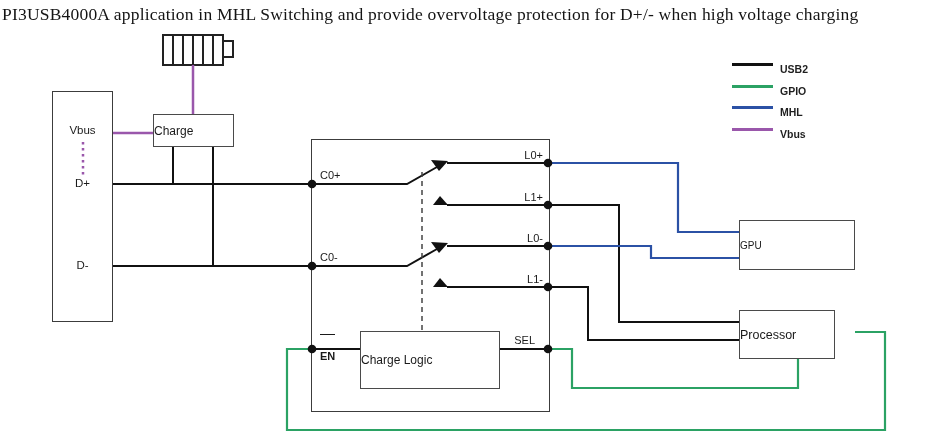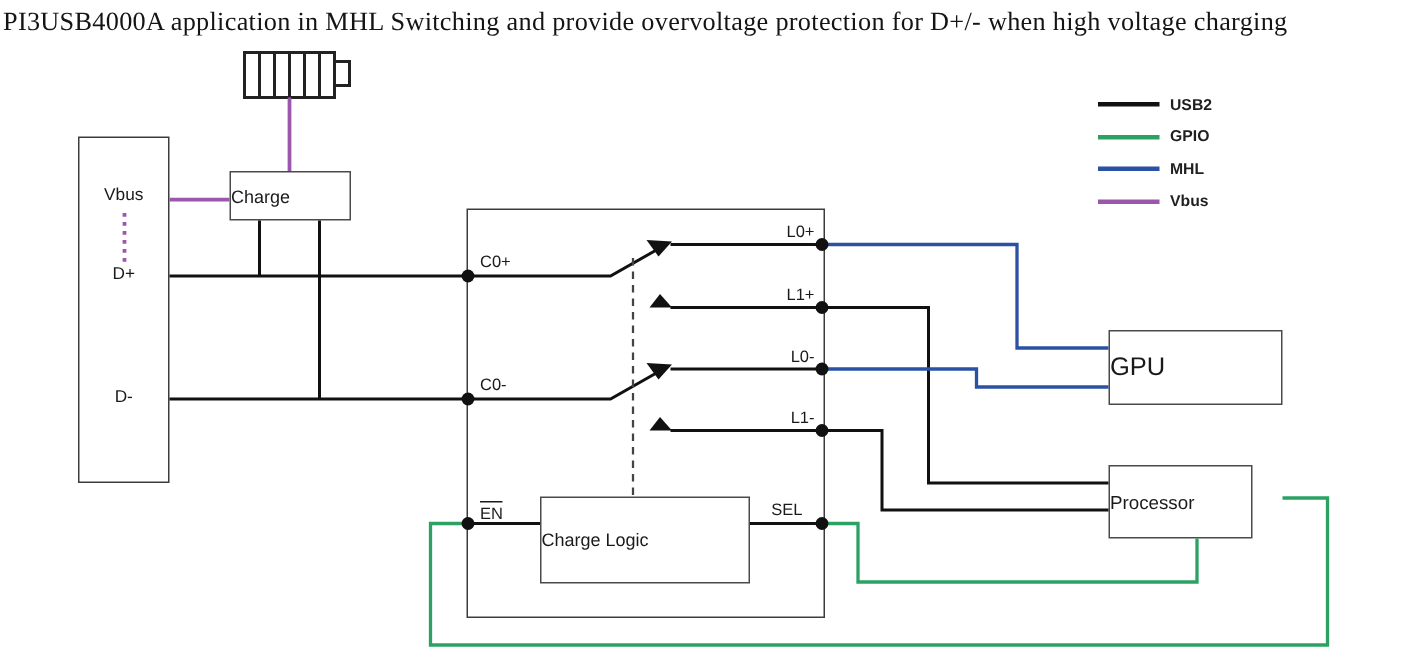--- a/index.html
+++ b/index.html
@@ -7,29 +7,29 @@
          font-family:"Liberation Sans",sans-serif;color:#1a1a1a;}
   .title{position:absolute;left:2px;top:4px;white-space:nowrap;
          font-family:"Liberation Serif",serif;font-size:17.5px;font-weight:500;
          letter-spacing:.2px;color:#141414;}
   .box{position:absolute;border:1.7px solid #4a4a4a;background:#ffffff;
        display:flex;align-items:center;box-sizing:border-box;}
   .box-connector{left:52px;top:91px;width:61px;height:231px;border-color:#3c3c3c;}
   .box-charge{left:153px;top:114px;width:81px;height:33px;font-size:12px;}
   .box-switch{left:311px;top:139px;width:239px;height:273px;border-color:#3c3c3c;background:transparent;}
   .box-logic{left:360px;top:331px;width:140px;height:58px;font-size:12px;}
-  .box-gpu{left:739px;top:220px;width:116px;height:50px;font-size:17px;}
+  .box-gpu{left:739px;top:220px;width:116px;height:50px;font-size:10px;}
   .box-proc{left:739px;top:310px;width:96px;height:49px;font-size:12.5px;}
   .conn-label{position:absolute;left:52px;width:61px;text-align:center;font-size:11.5px;}
   .pin{position:absolute;font-size:11px;}
   .pin-right{width:45px;text-align:right;}
-  .overline-text{border-top:1.2px solid #1a1a1a;padding-top:3px;line-height:11px;display:inline-block;}
+  .overline-text{border-top:1.2px solid #1a1a1a;padding-top:16px;line-height:11px;display:inline-block;font-weight:bold;}
   svg.wires{position:absolute;left:0;top:0;pointer-events:none;}
   .legend{position:absolute;left:732px;top:63px;display:flex;flex-direction:column;gap:8.5px;}
-  .legend-row{display:flex;align-items:center;height:13px;}
+  .legend-row{display:flex;align-items:flex-start;height:13px;}
   .legend-line{width:41px;height:3px;display:inline-block;}
   .legend-label{margin-left:7px;font-size:10.5px;font-weight:600;color:#1f1f1f;}
 </style>
 </head>
 <body>
 
 <div class="stage">
 
   <div class="title">PI3USB4000A application in MHL Switching and provide overvoltage protection for D+/- when high voltage charging</div>
 

